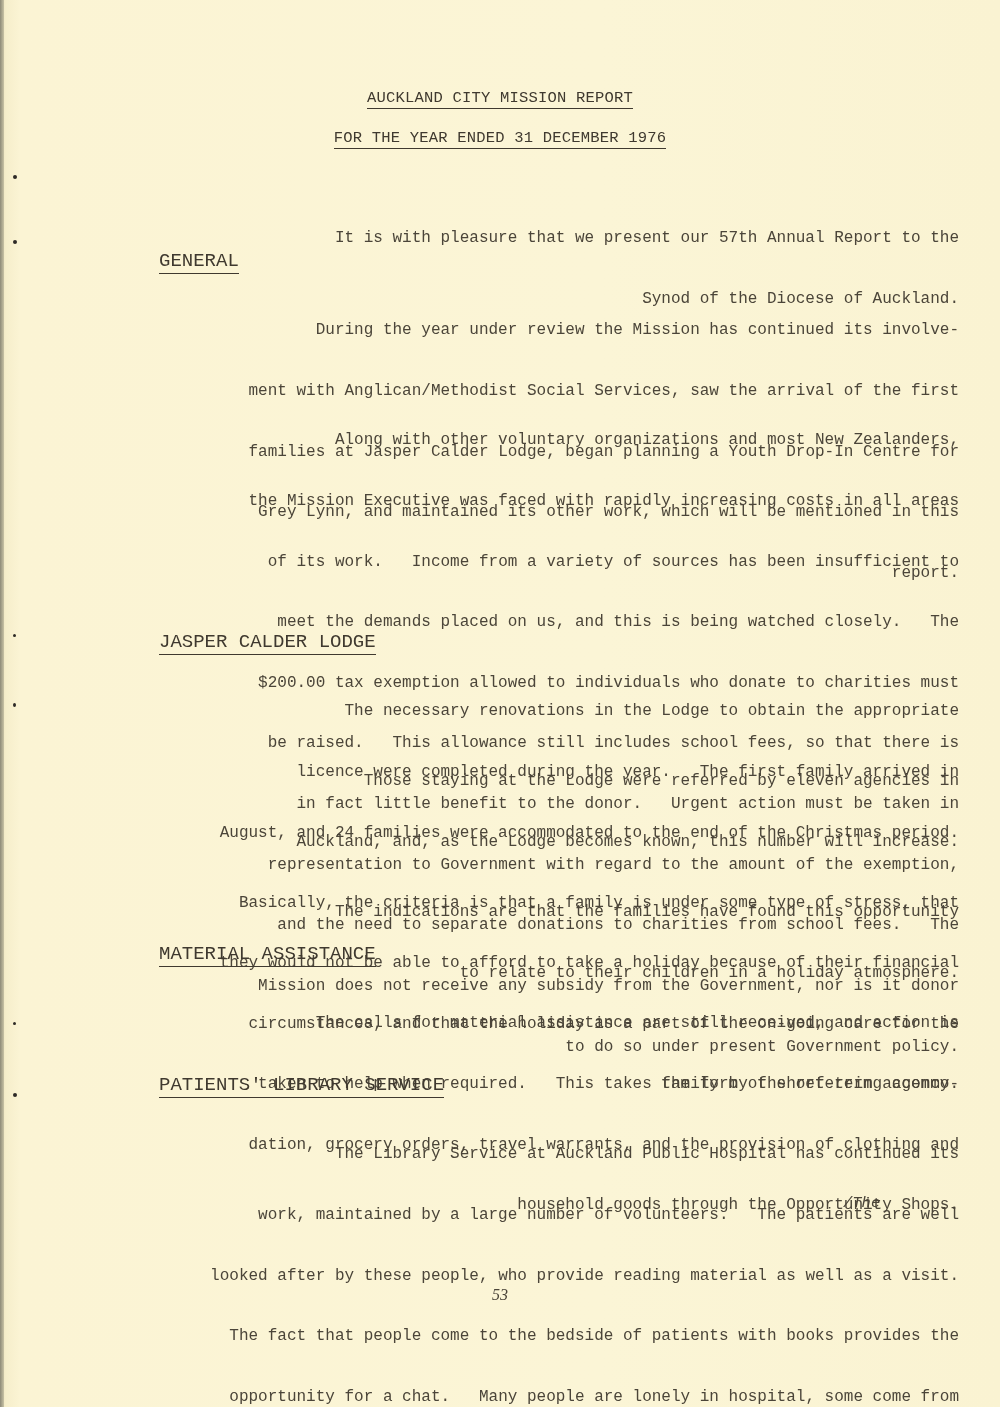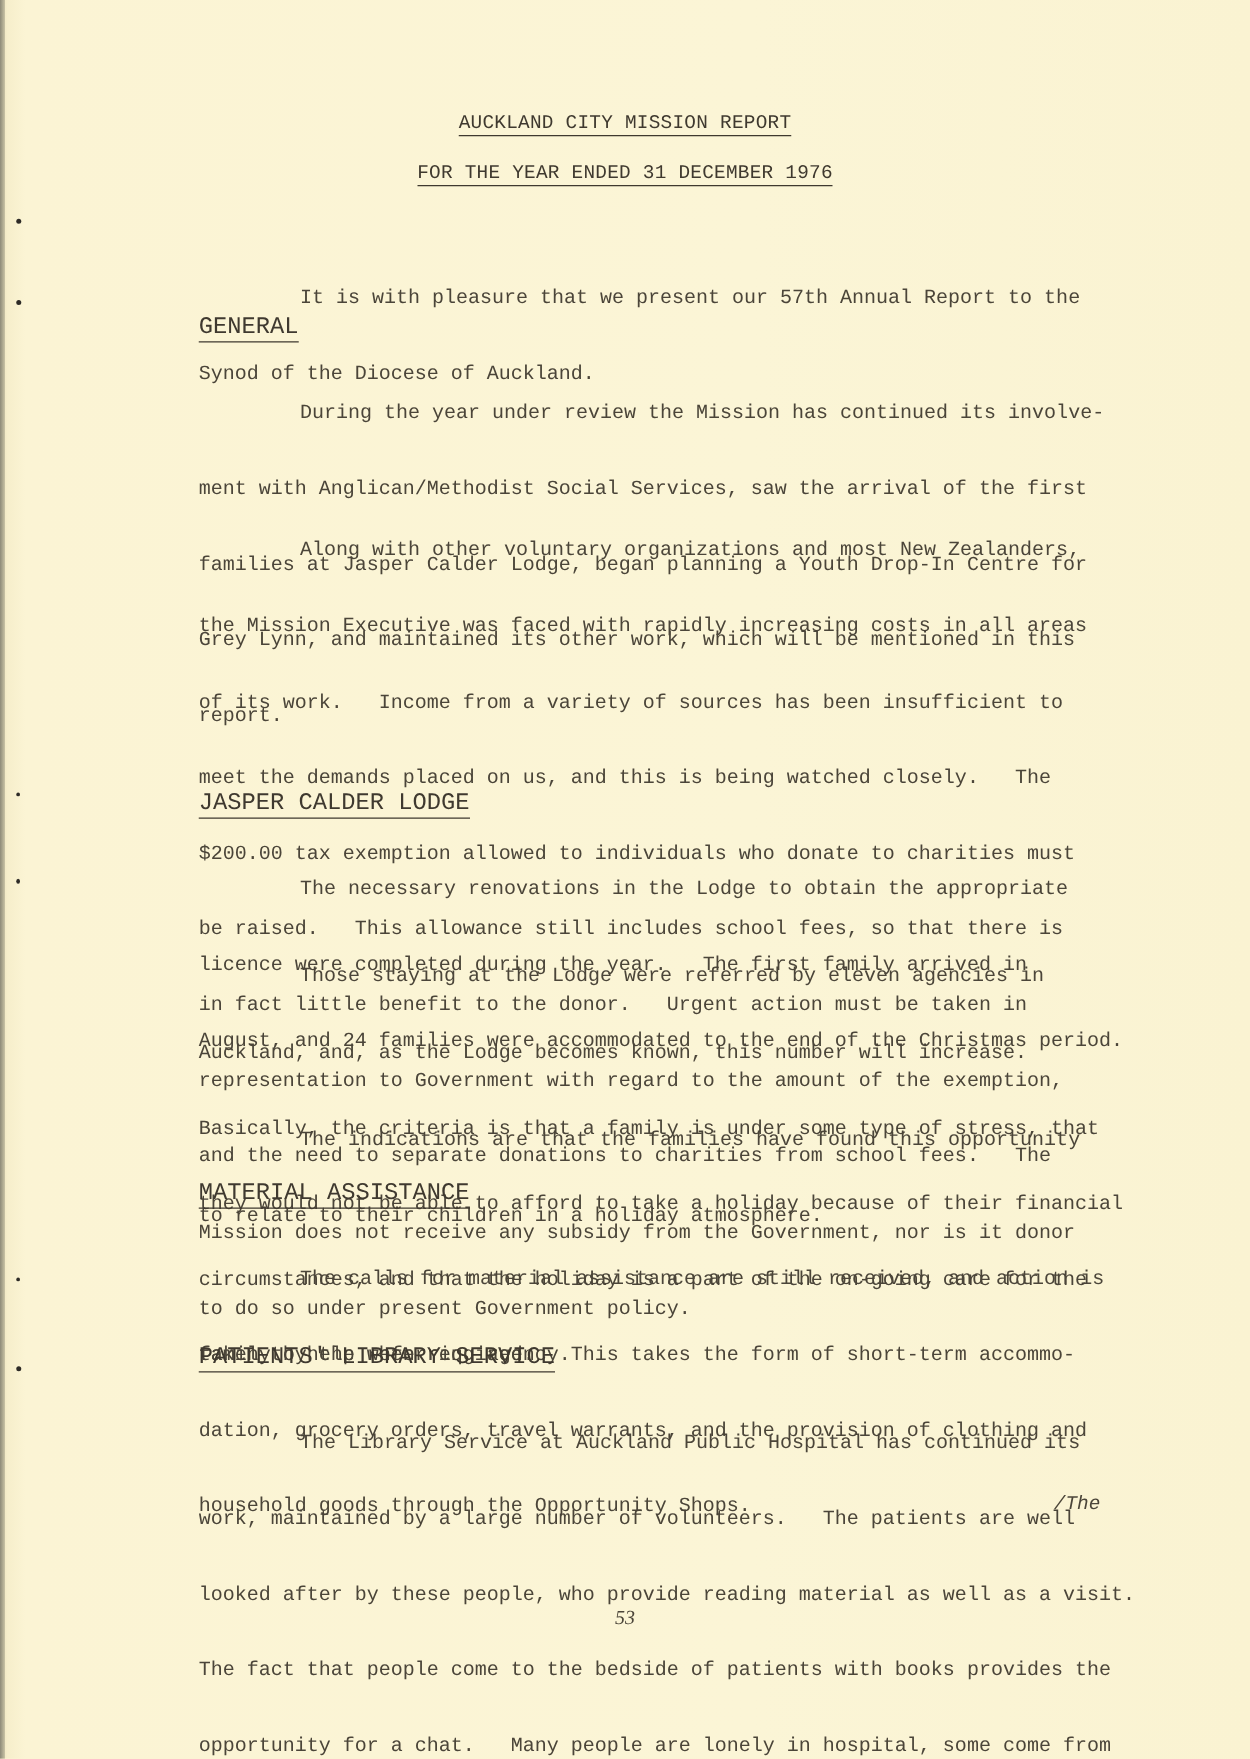--- a/index.html
+++ b/index.html
@@ -57,20 +57,21 @@
       padding-bottom: 1px;
     }
     .para {
       position: absolute;
       left: 159px;
       width: 800px;
       font-size: 16px;
       line-height: 20.2px;
       white-space: pre;
       color: #4b4539;
+      text-align: right;
     }
     .para .line { display: block; }
     .indent { padding-left: 81px; }
     .continuation {
       position: absolute;
       left: 843px;
       top: 1194px;
       font-size: 15.5px;
       color: #4b4539;
       font-style: italic;

